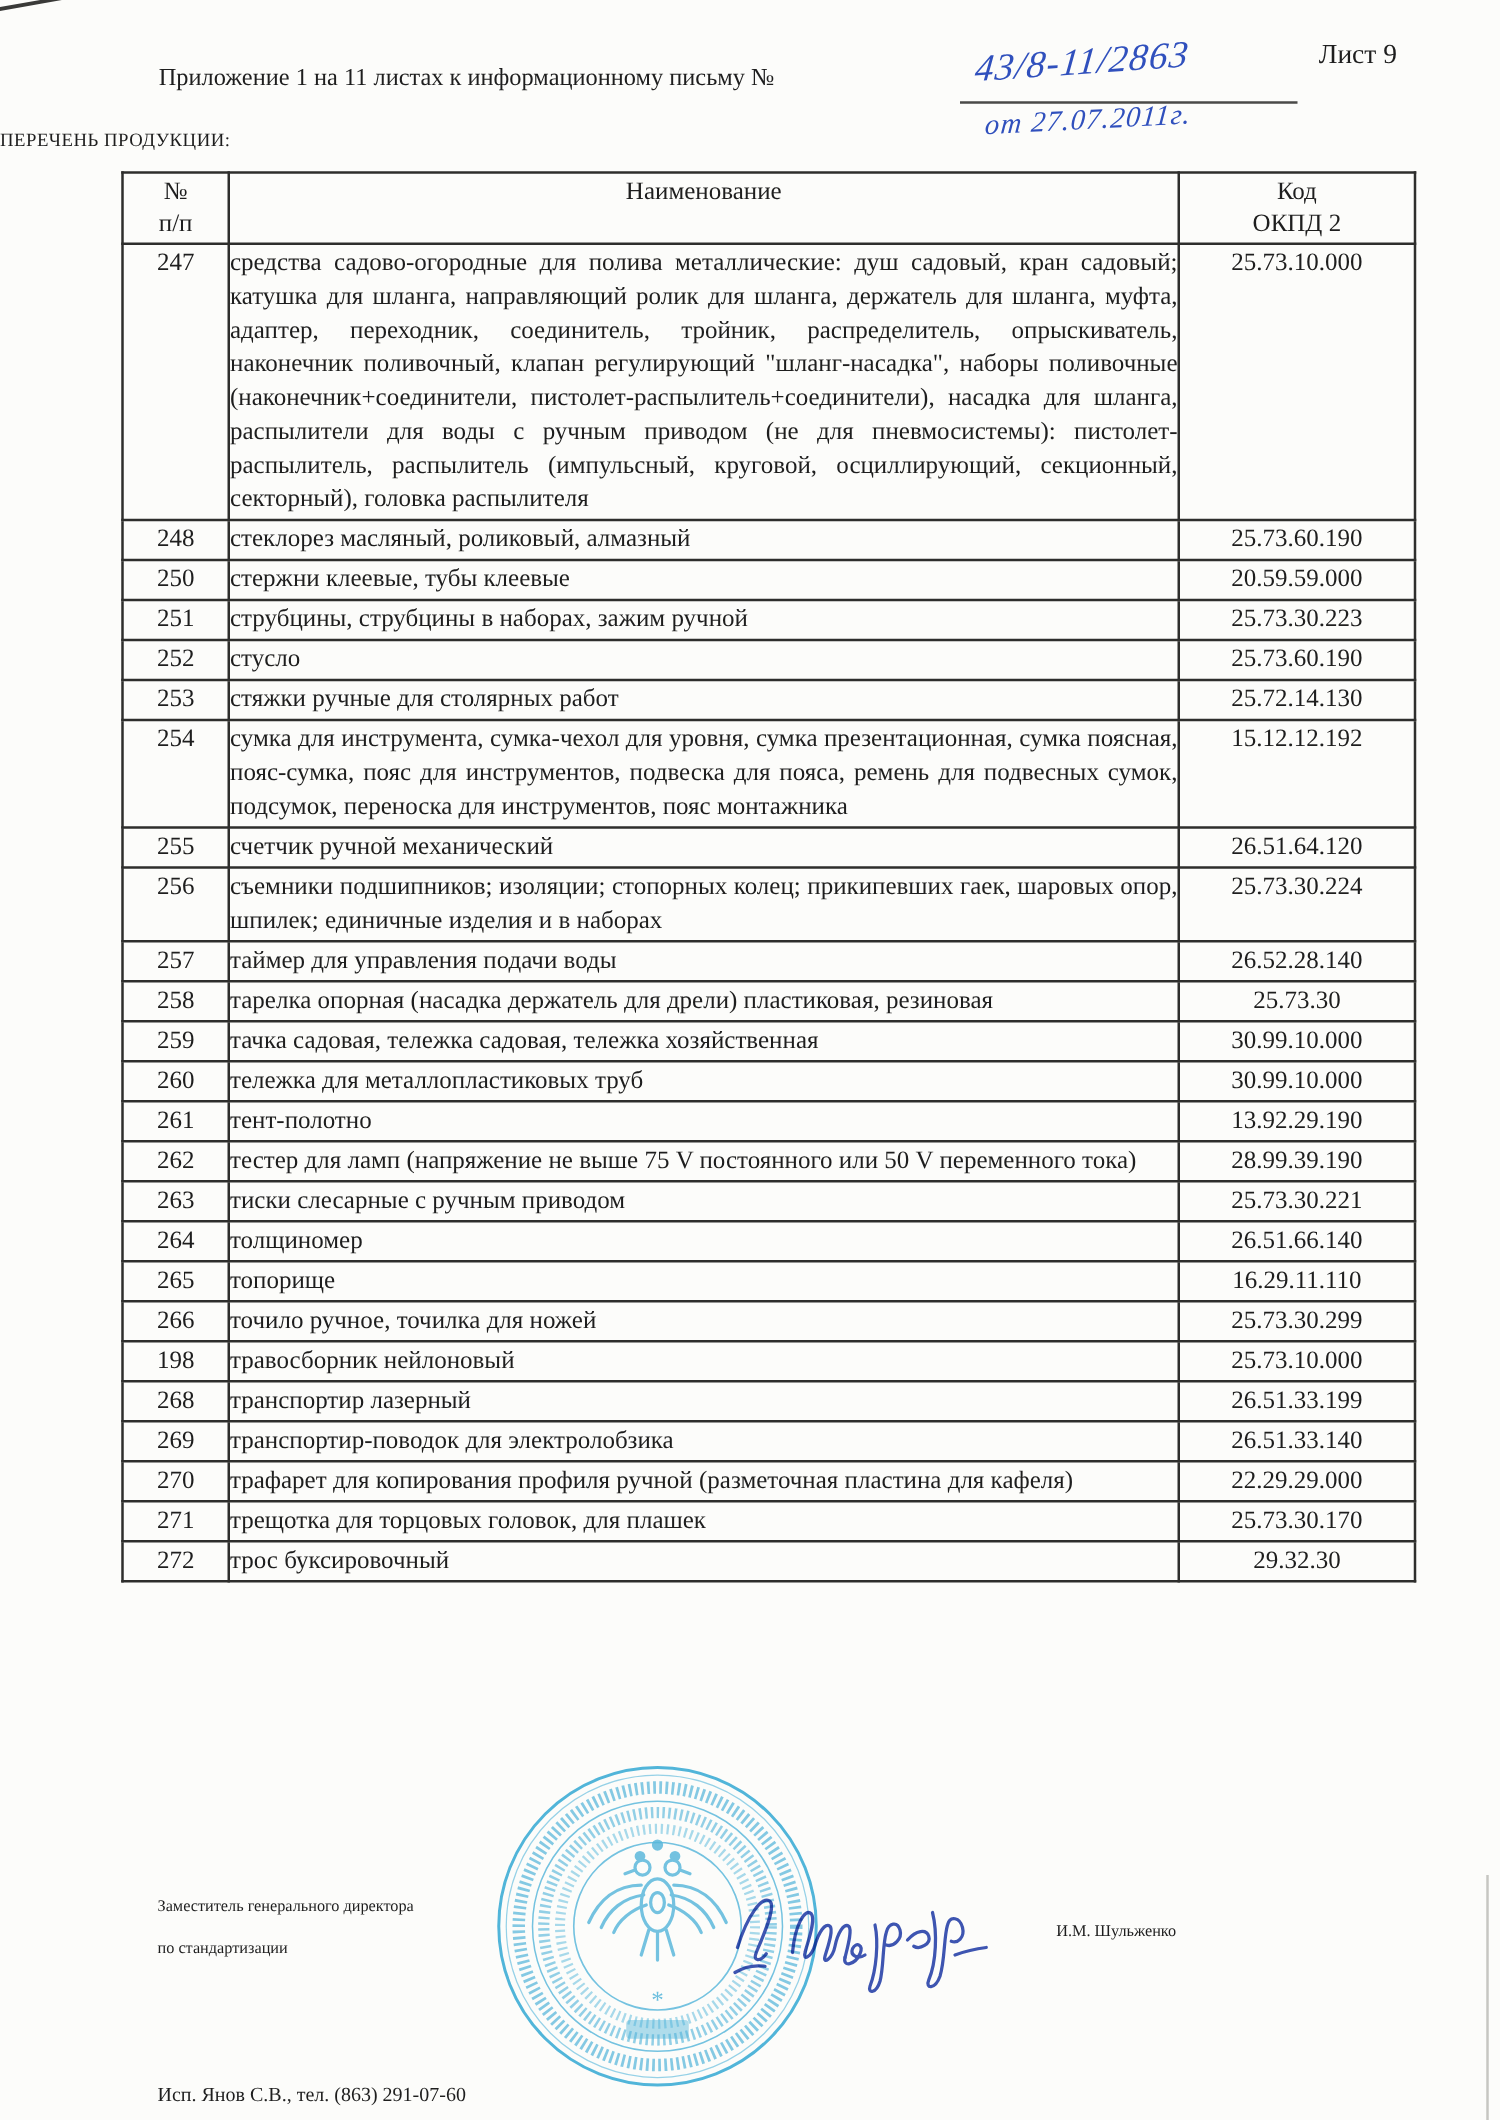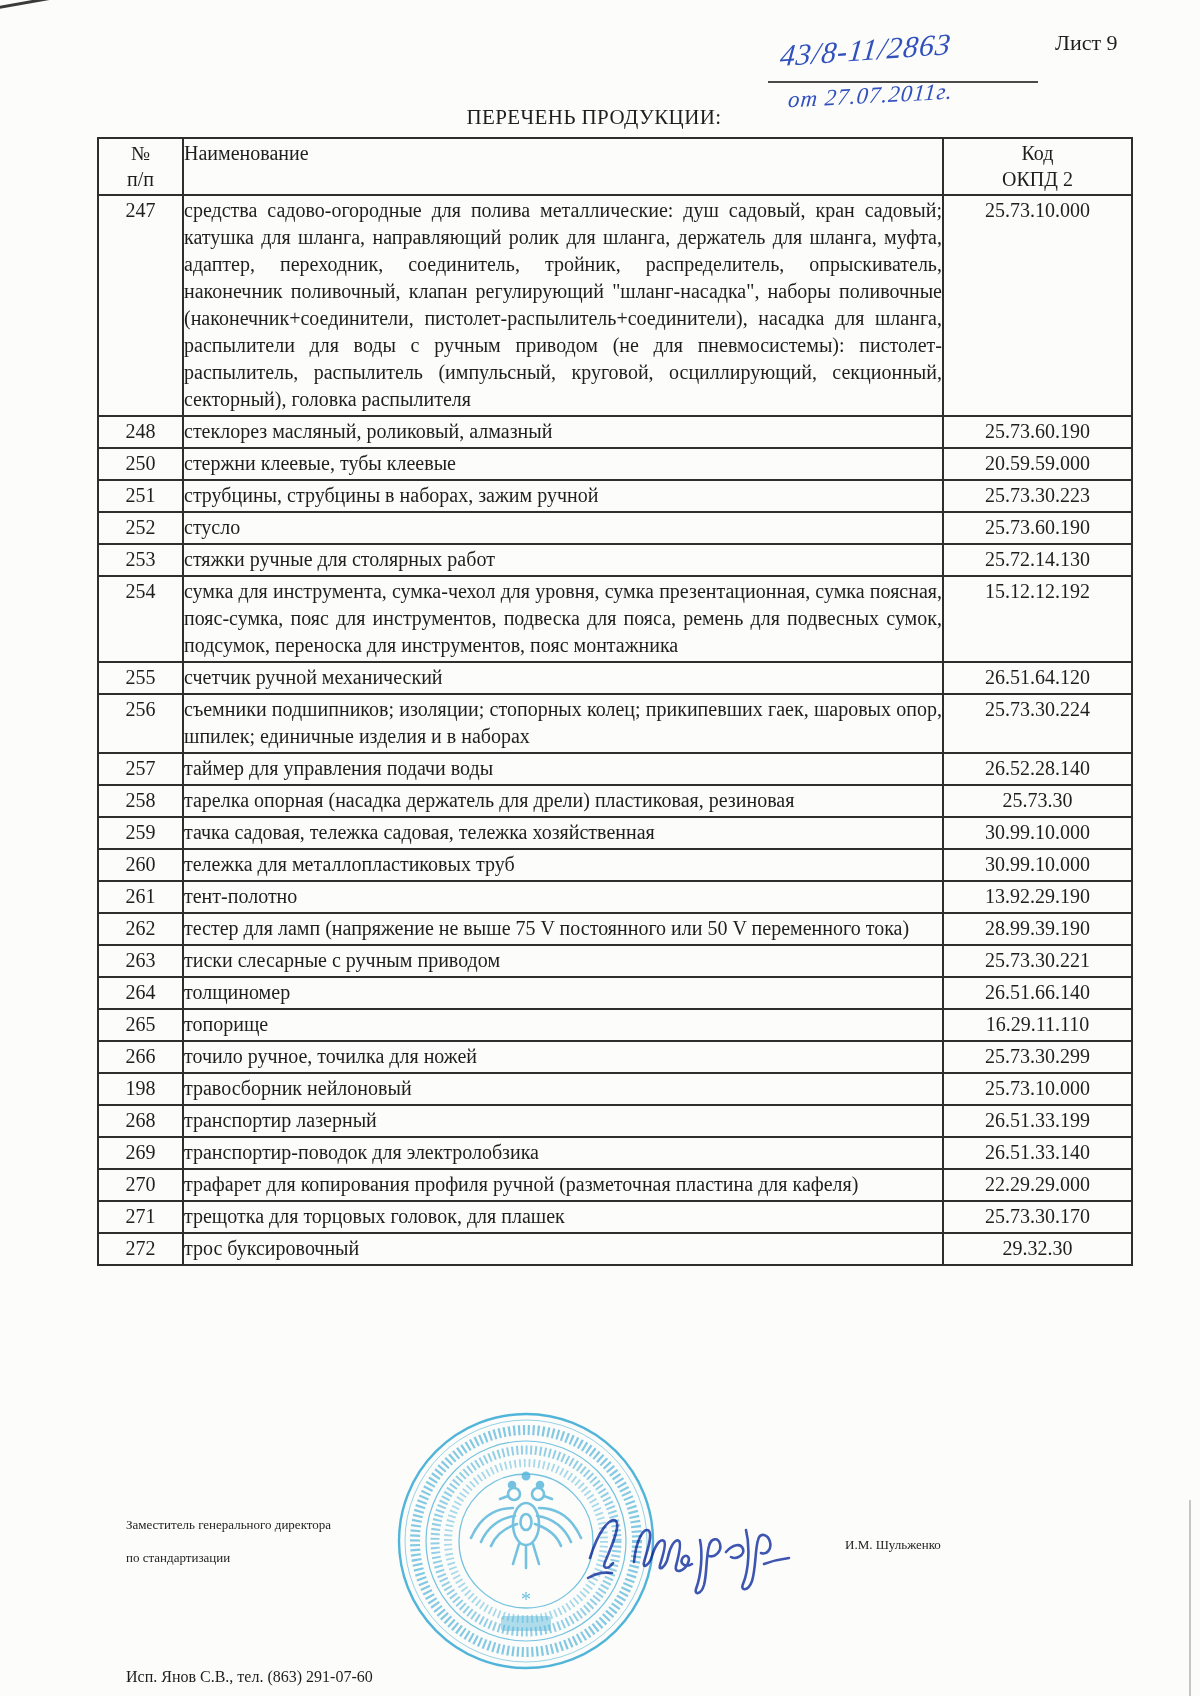--- a/index.html
+++ b/index.html
@@ -15,35 +15,35 @@
   
   .corner-mark{position:absolute;left:-8px;top:2px;width:58px;height:3px;background:#3a3a38;transform:rotate(-10deg);}
   .edge-line{position:absolute;left:1189px;top:1500px;width:2px;height:196px;background:#c6c6c2;}
 
   .sheet-label{position:absolute;left:1055px;top:30px;font-size:22px;}
   .appendix-line{position:absolute;left:127px;top:52px;font-size:19.5px;}
   .hw{color:#3050bd;font-style:italic;white-space:nowrap;}
   .hw-number{position:absolute;left:780px;top:33px;font-size:30px;transform:rotate(-4deg) skewX(-10deg);letter-spacing:1px;}
   .hw-underline{position:absolute;left:768px;top:81px;width:270px;height:2px;background:#4a4a48;}
   .hw-date{position:absolute;left:788px;top:83px;font-size:23px;transform:rotate(-3deg) skewX(-8deg);letter-spacing:1px;}
-  .doc-title{position:absolute;left:0;right:12px;top:105px;text-align:center;font-size:21px;letter-spacing:.4px;}
+  .doc-title{position:absolute;left:0;right:12px;top:105px;text-align:left;font-size:15px;letter-spacing:.4px;}
 
   table.products{
     position:absolute;left:97px;top:137px;width:1028px;
     border-collapse:collapse;table-layout:fixed;
     font-size:20px;line-height:27px;
   }
   table.products th,table.products td{
     border:2px solid #2e2e2c;
     vertical-align:top;
     font-weight:normal;
     padding:1px 0 2px 0;
   }
   th.c-num,td.c-num{width:83px;text-align:center;}
-  th.c-name,td.c-name{width:758px;text-align:left;}
+  th.c-name,td.c-name{width:758px;text-align:center;}
   td.c-name{text-align:justify;padding-left:13px;padding-right:10px;margin-left:44px;}
   th.c-code,td.c-code{width:187px;text-align:center;}
   td.c-code{padding-top:4px;}
   thead th{line-height:26px;padding:3px 0;}
 
   .footer-position{position:absolute;left:126px;top:1508px;font-size:13px;line-height:33px;}
   .footer-signer{position:absolute;left:845px;top:1537px;font-size:13px;}
   .footer-executor{position:absolute;left:126px;top:1668px;font-size:16px;}
 
   .stamp{position:absolute;left:395px;top:1410px;width:262px;height:262px;opacity:.88;mix-blend-mode:multiply;filter:blur(.4px);}
@@ -52,20 +52,21 @@
 </head>
 <body>
 
 <div class="page">
 
   <div class="corner-mark"></div>
   <div class="edge-line"></div>
 
   <div class="sheet-label">Лист 9</div>
 
+  <div class="appendix-line">Приложение 1 на 11 листах к информационному письму №</div>
   <div class="hw hw-number">43/8-11/2863</div>
   <div class="hw-underline"></div>
   <div class="hw hw-date">от 27.07.2011г.</div>
 
   <div class="doc-title">ПЕРЕЧЕНЬ ПРОДУКЦИИ:</div>
 
   <table class="products">
     <thead>
       <tr>
         <th class="c-num">

